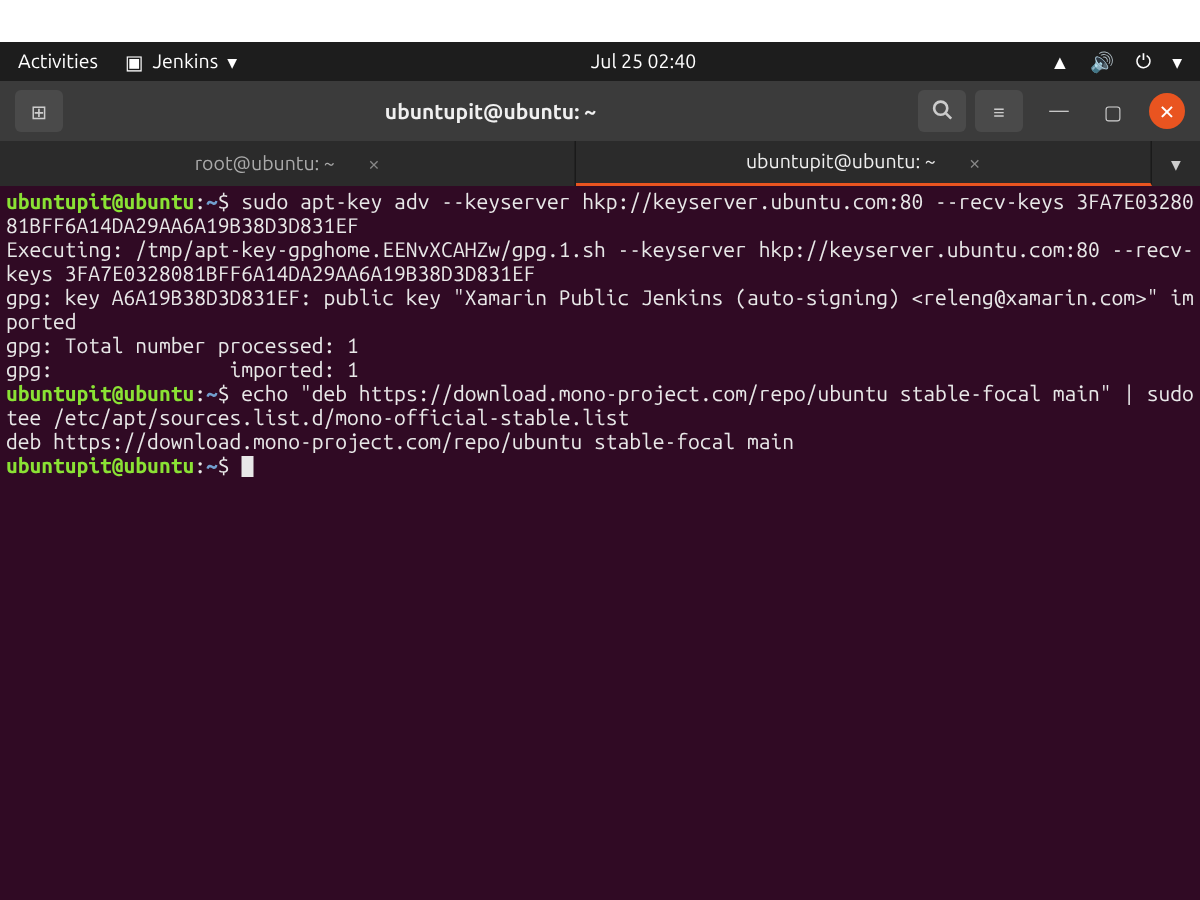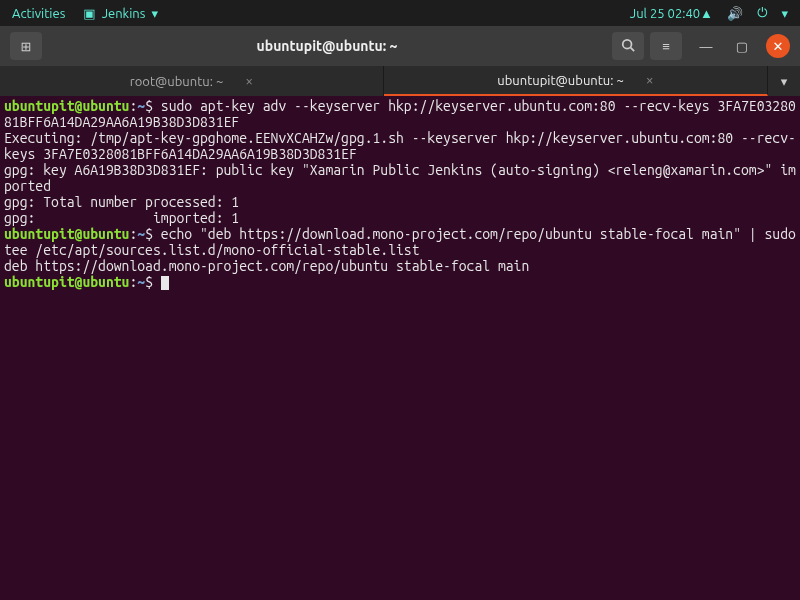--- a/index.html
+++ b/index.html
@@ -8,28 +8,29 @@
       height: 600px;
       background: #ffffff;
       font-family: "Ubuntu", sans-serif;
       overflow: hidden;
     }
 
     
     .top-bar {
       height: 26px;
       background: #1d1d1d;
-      color: #5eead4;
+      color: #ffffff;
       display: flex;
       align-items: center;
       padding: 0 12px;
       font-size: 13px;
+      margin-top: 28px;
     }
     .top-bar-left { display: flex; gap: 18px; align-items: center; }
-    .top-bar-center { flex: 1; text-align: right; }
+    .top-bar-center { flex: 1; text-align: center; }
     .top-bar-right { display: flex; gap: 14px; align-items: center; }
     .terminal-menu { display: flex; align-items: center; gap: 6px; }
 
     
     .title-bar {
       height: 40px;
       background: #3b3b3b;
       display: flex;
       align-items: center;
       padding: 0 10px;

